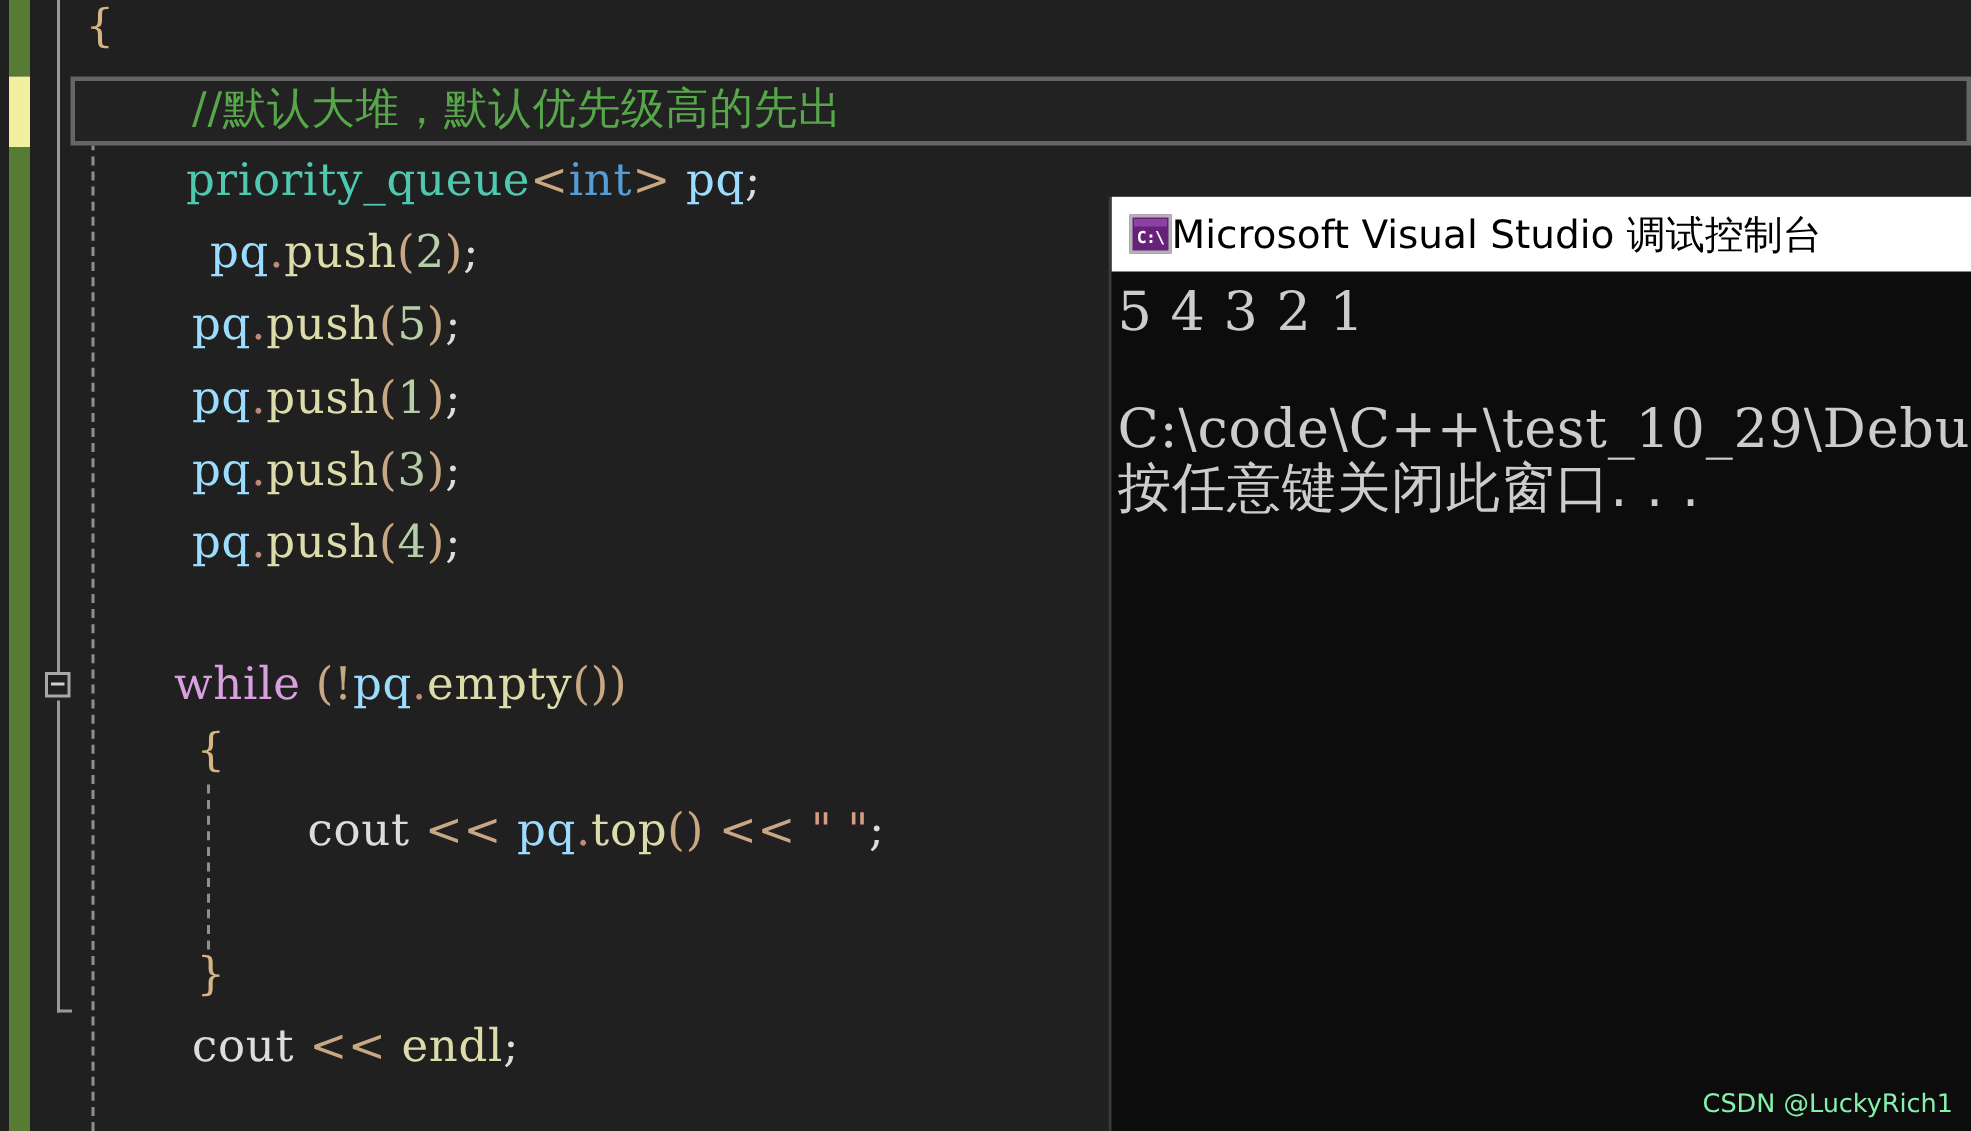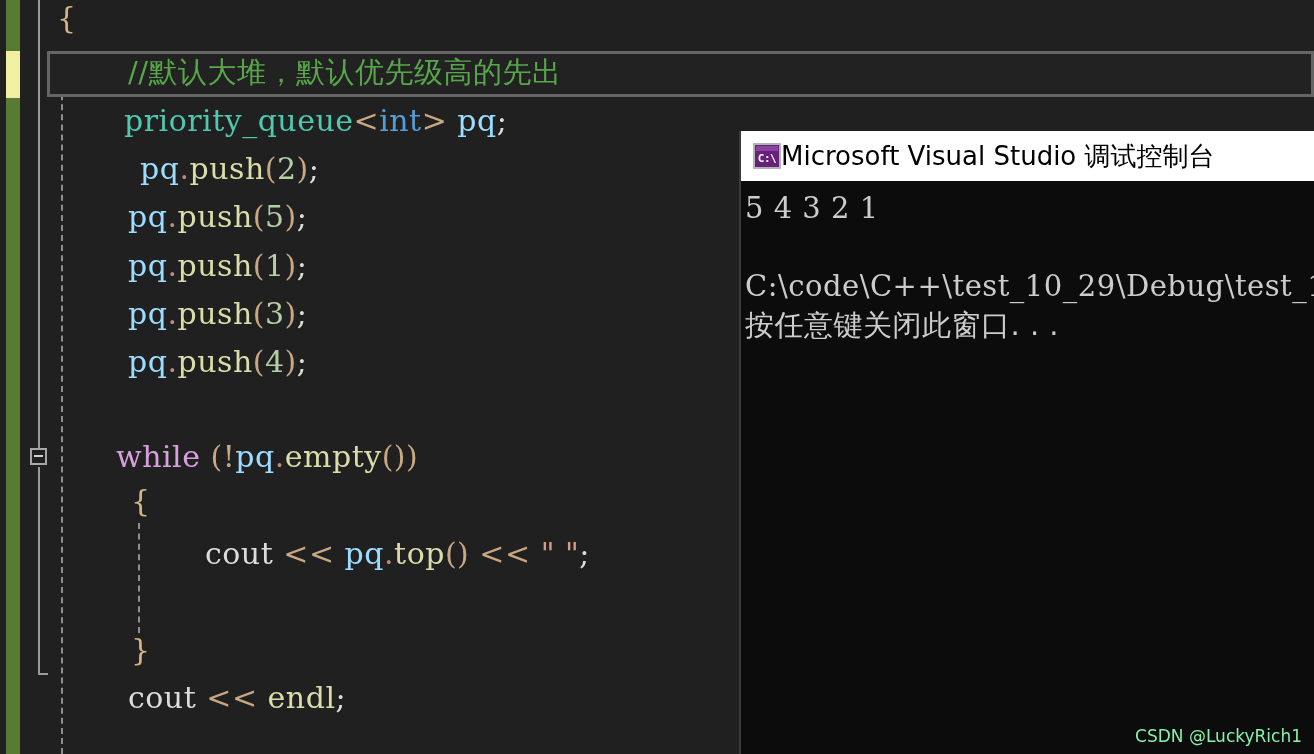--- a/index.html
+++ b/index.html
@@ -170,21 +170,21 @@
   }
   #console-body {
     position: relative;
     padding: 8px 0 0 4px;
     height: 571px;
     box-sizing: border-box;
   }
   .console-line {
     color: #ccccce;
     font-family: "DejaVu Serif", serif;
-    font-size: 29px;
+    font-size: 36px;
     line-height: 39px;
     white-space: pre;
     letter-spacing: 0.5px;
   }
   .console-line.cn {
     font-family: "DejaVu Sans", sans-serif;
   }
   .console-blank { height: 39px; }
 
   

